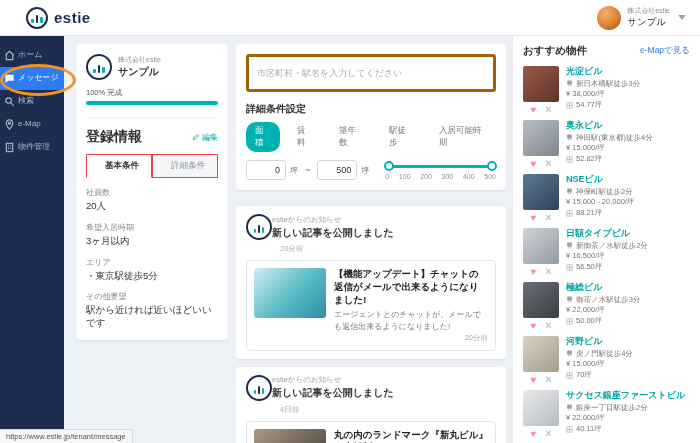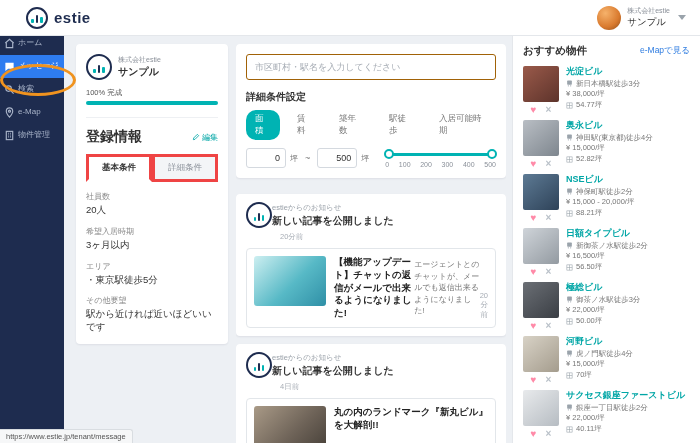--- a/index.html
+++ b/index.html
@@ -20,21 +20,21 @@
 .user{display:flex;align-items:center;gap:6px;cursor:pointer}
 .avatar{width:24px;height:24px;border-radius:50%;
   background:radial-gradient(circle at 35% 30%,#f6b26b,#d97a2e 60%,#8a4a18)}
 .user-texts{display:flex;flex-direction:column;line-height:1.25}
 .user-company{font-size:7px;color:#8a9099}
 .user-name{font-size:9.5px;color:#333}
 .chev{width:0;height:0;border-left:4px solid transparent;border-right:4px solid transparent;
   border-top:5px solid #9aa3ab;margin-left:2px}
 
 
-.sidebar{position:absolute;top:24px;left:0;bottom:0;width:64px;background:#1e2c4f;
+.sidebar{position:absolute;top:36px;left:0;bottom:0;width:64px;background:#1e2c4f;
   padding-top:8px;z-index:15}
 .nav-item{display:flex;align-items:center;gap:3px;padding:6px 4px;color:#a9b4c9;
   font-size:8px;cursor:pointer;line-height:1.1}
 .nav-item svg{flex:0 0 auto}
 .nav-item.active{background:#2e7cf0;color:#fff}
 
 
 .main{position:absolute;top:36px;left:64px;right:188px;bottom:0;
   padding:8px 6px 0 12px;display:flex;gap:8px;overflow:hidden}
 .card{background:#fff;border-radius:4px;box-shadow:0 1px 2px rgba(20,30,60,.08)}
@@ -50,32 +50,32 @@
 .p-company{font-size:7px;color:#8a9099}
 .p-user{font-size:10px;font-weight:bold;color:#333}
 .p-progress-label{font-size:7.5px;color:#555;text-align:left;margin-top:8px}
 .p-progress{height:4px;background:#e3e7ec;border-radius:2px;margin-top:3px;overflow:hidden}
 .p-progress i{display:block;height:100%;width:100%;background:#00b3b3}
 .p-sec{display:flex;align-items:center;justify-content:space-between;margin-top:12px;
   border-top:1px solid #eef0f3;padding-top:10px}
 .p-sec-title{font-size:14px;font-weight:bold;color:#333}
 .p-edit{display:flex;align-items:center;gap:2px;font-size:8px;color:#00a6a6;cursor:pointer}
 .p-tabs{display:flex;margin-top:8px}
-.p-tab{flex:1;text-align:center;font-size:8.5px;padding:5px 0;cursor:pointer;
-  border:3px solid #ef4444;color:#8a9099;background:#f3f5f7}
+.p-tab{flex:1;text-align:right;font-size:8.5px;padding:5px 12px;cursor:pointer;
+  border:1px solid #ef4444;color:#8a9099;background:#f3f5f7}
 .p-tab.active{background:#fff;color:#333;font-weight:bold;border-bottom-color:#fff}
 .p-field{margin-top:9px}
 .p-label{font-size:8px;color:#888}
 .p-value{font-size:9.5px;color:#333;margin-top:2px;line-height:1.35}
 
 
 .center-col{flex:1;display:flex;flex-direction:column;overflow:hidden}
 .search-card{padding:10px}
 .search-row{display:flex;gap:8px}
-.search-input{flex:1;height:26px;border:1px solid #a16207;border-radius:3px;
+.search-input{flex:1;height:38px;border:3px solid #a16207;border-radius:3px;
   font-size:9px;padding:0 8px;color:#333;outline:none}
 .search-input::placeholder{color:#a7adb5}
 .search-btn{height:26px;background:#2e7ce0;color:#fff;border:none;border-radius:3px;
   font-size:10px;padding:0 12px;display:flex;align-items:center;gap:4px;cursor:pointer}
 .cond-title{font-size:10px;font-weight:bold;margin-top:10px}
 .chips{display:flex;gap:8px;margin-top:6px;align-items:center}
 .chip{font-size:8.5px;color:#777;padding:3px 9px;border-radius:10px;cursor:pointer}
 .chip.active{background:#00b3b3;color:#fff}
 .range-area{display:flex;gap:16px;margin-top:8px;align-items:flex-start}
 .range-inputs{display:flex;align-items:center;gap:4px}
@@ -100,21 +100,21 @@
 .feed-avatar i{display:block;width:2.5px;background:#00b3b3;border-radius:1px}
 .feed-avatar i:nth-child(1){height:4px}.feed-avatar i:nth-child(2){height:8px;background:#1e2c4f}
 .feed-avatar i:nth-child(3){height:6px}
 .feed-source{font-size:7.5px;color:#9aa1a9}
 .feed-title{font-size:10px;font-weight:bold;color:#333;margin-top:1px}
 .feed-time{font-size:7.5px;color:#a7adb5;margin:4px 0 6px 34px}
 .feed-card{border:1px solid #e2e6ea;border-radius:4px;padding:7px;display:flex;gap:8px;cursor:pointer}
 .feed-img{width:72px;height:50px;border-radius:3px;flex:0 0 auto}
 .img-update{background:linear-gradient(135deg,#cdeff1,#57b9c6 55%,#2f8fa6)}
 .img-city{background:linear-gradient(135deg,#a99a87,#6e6358 55%,#423c35)}
-.feed-card-col{flex:1;display:flex;flex-direction:row}
+.feed-card-col{flex:1;display:flex;flex-direction:column}
 .feed-card-title{font-size:9.5px;font-weight:bold;line-height:1.35;color:#222}
 .feed-card-body{font-size:8px;color:#777;line-height:1.45;margin-top:3px}
 .feed-card-time{font-size:7.5px;color:#a7adb5;text-align:right;margin-top:auto}
 
 
 .right-panel{position:absolute;top:36px;right:0;bottom:0;width:188px;background:#fff;
   border-left:1px solid #e4e7eb;padding:8px 10px;overflow:hidden;z-index:10}
 .rec-head{display:flex;align-items:center;justify-content:space-between;margin-bottom:8px}
 .rec-title{font-size:10.5px;font-weight:bold;color:#333}
 .rec-link{font-size:8.5px;color:#2e7ce0;cursor:pointer}

